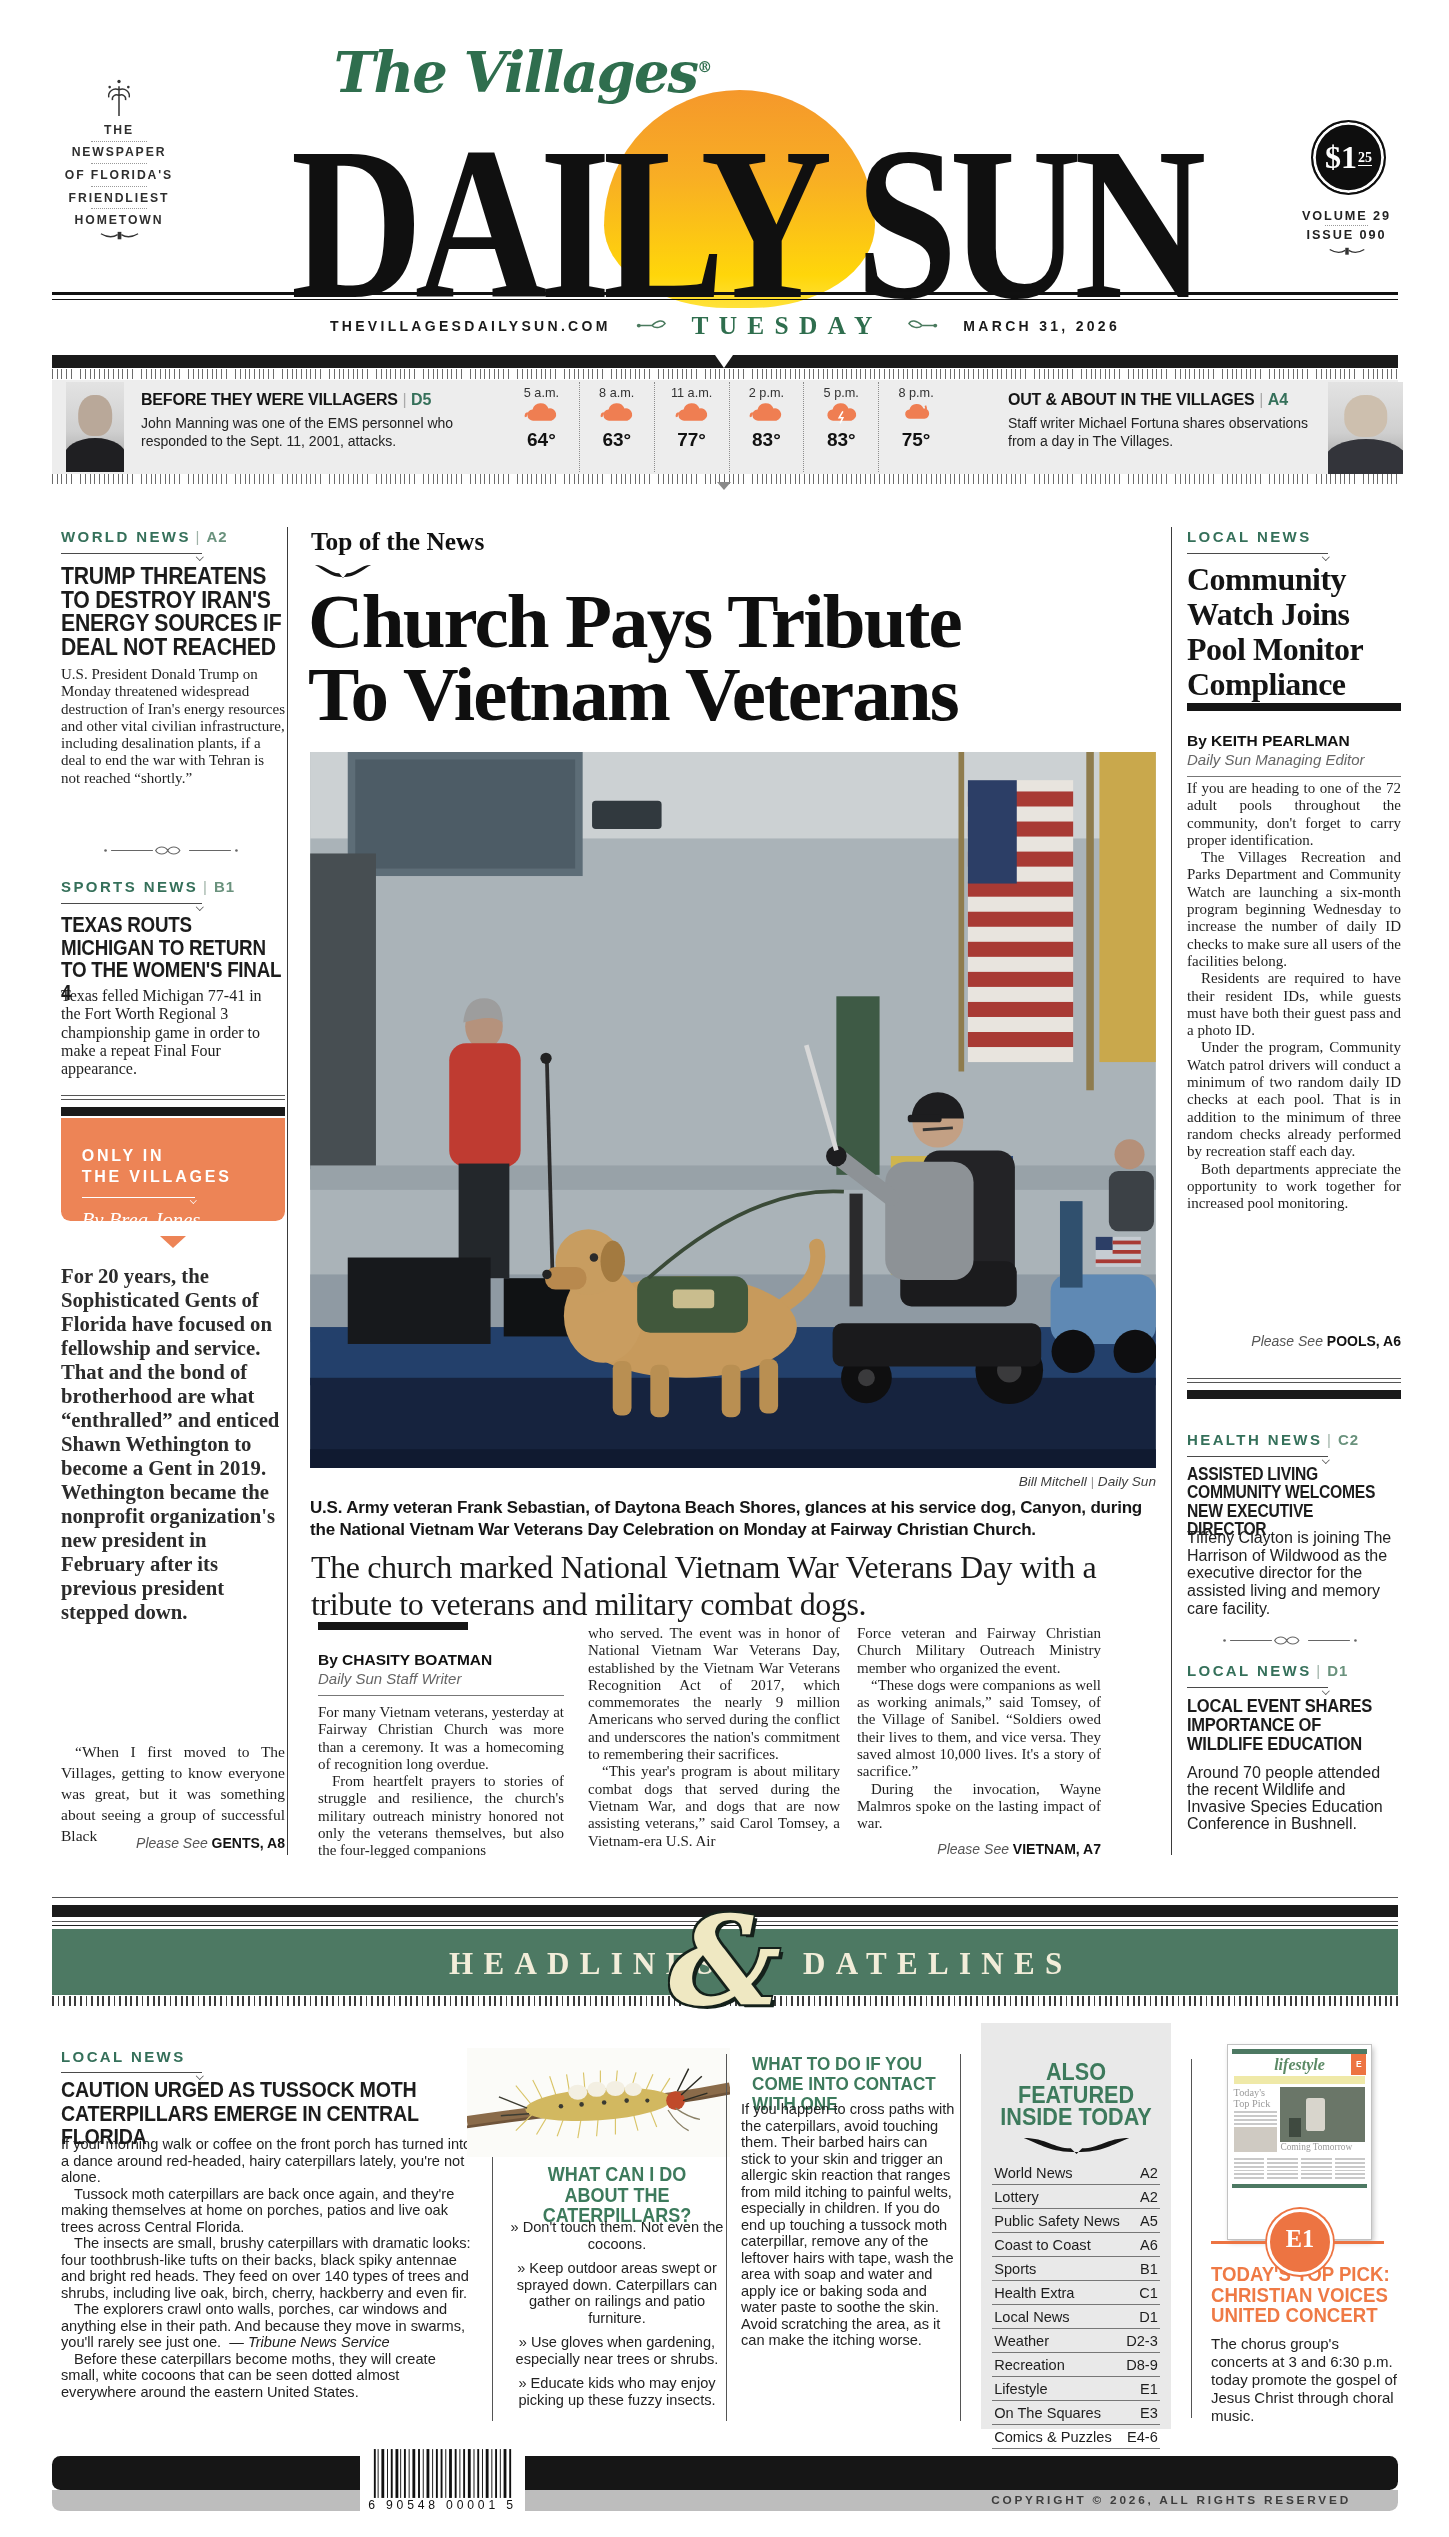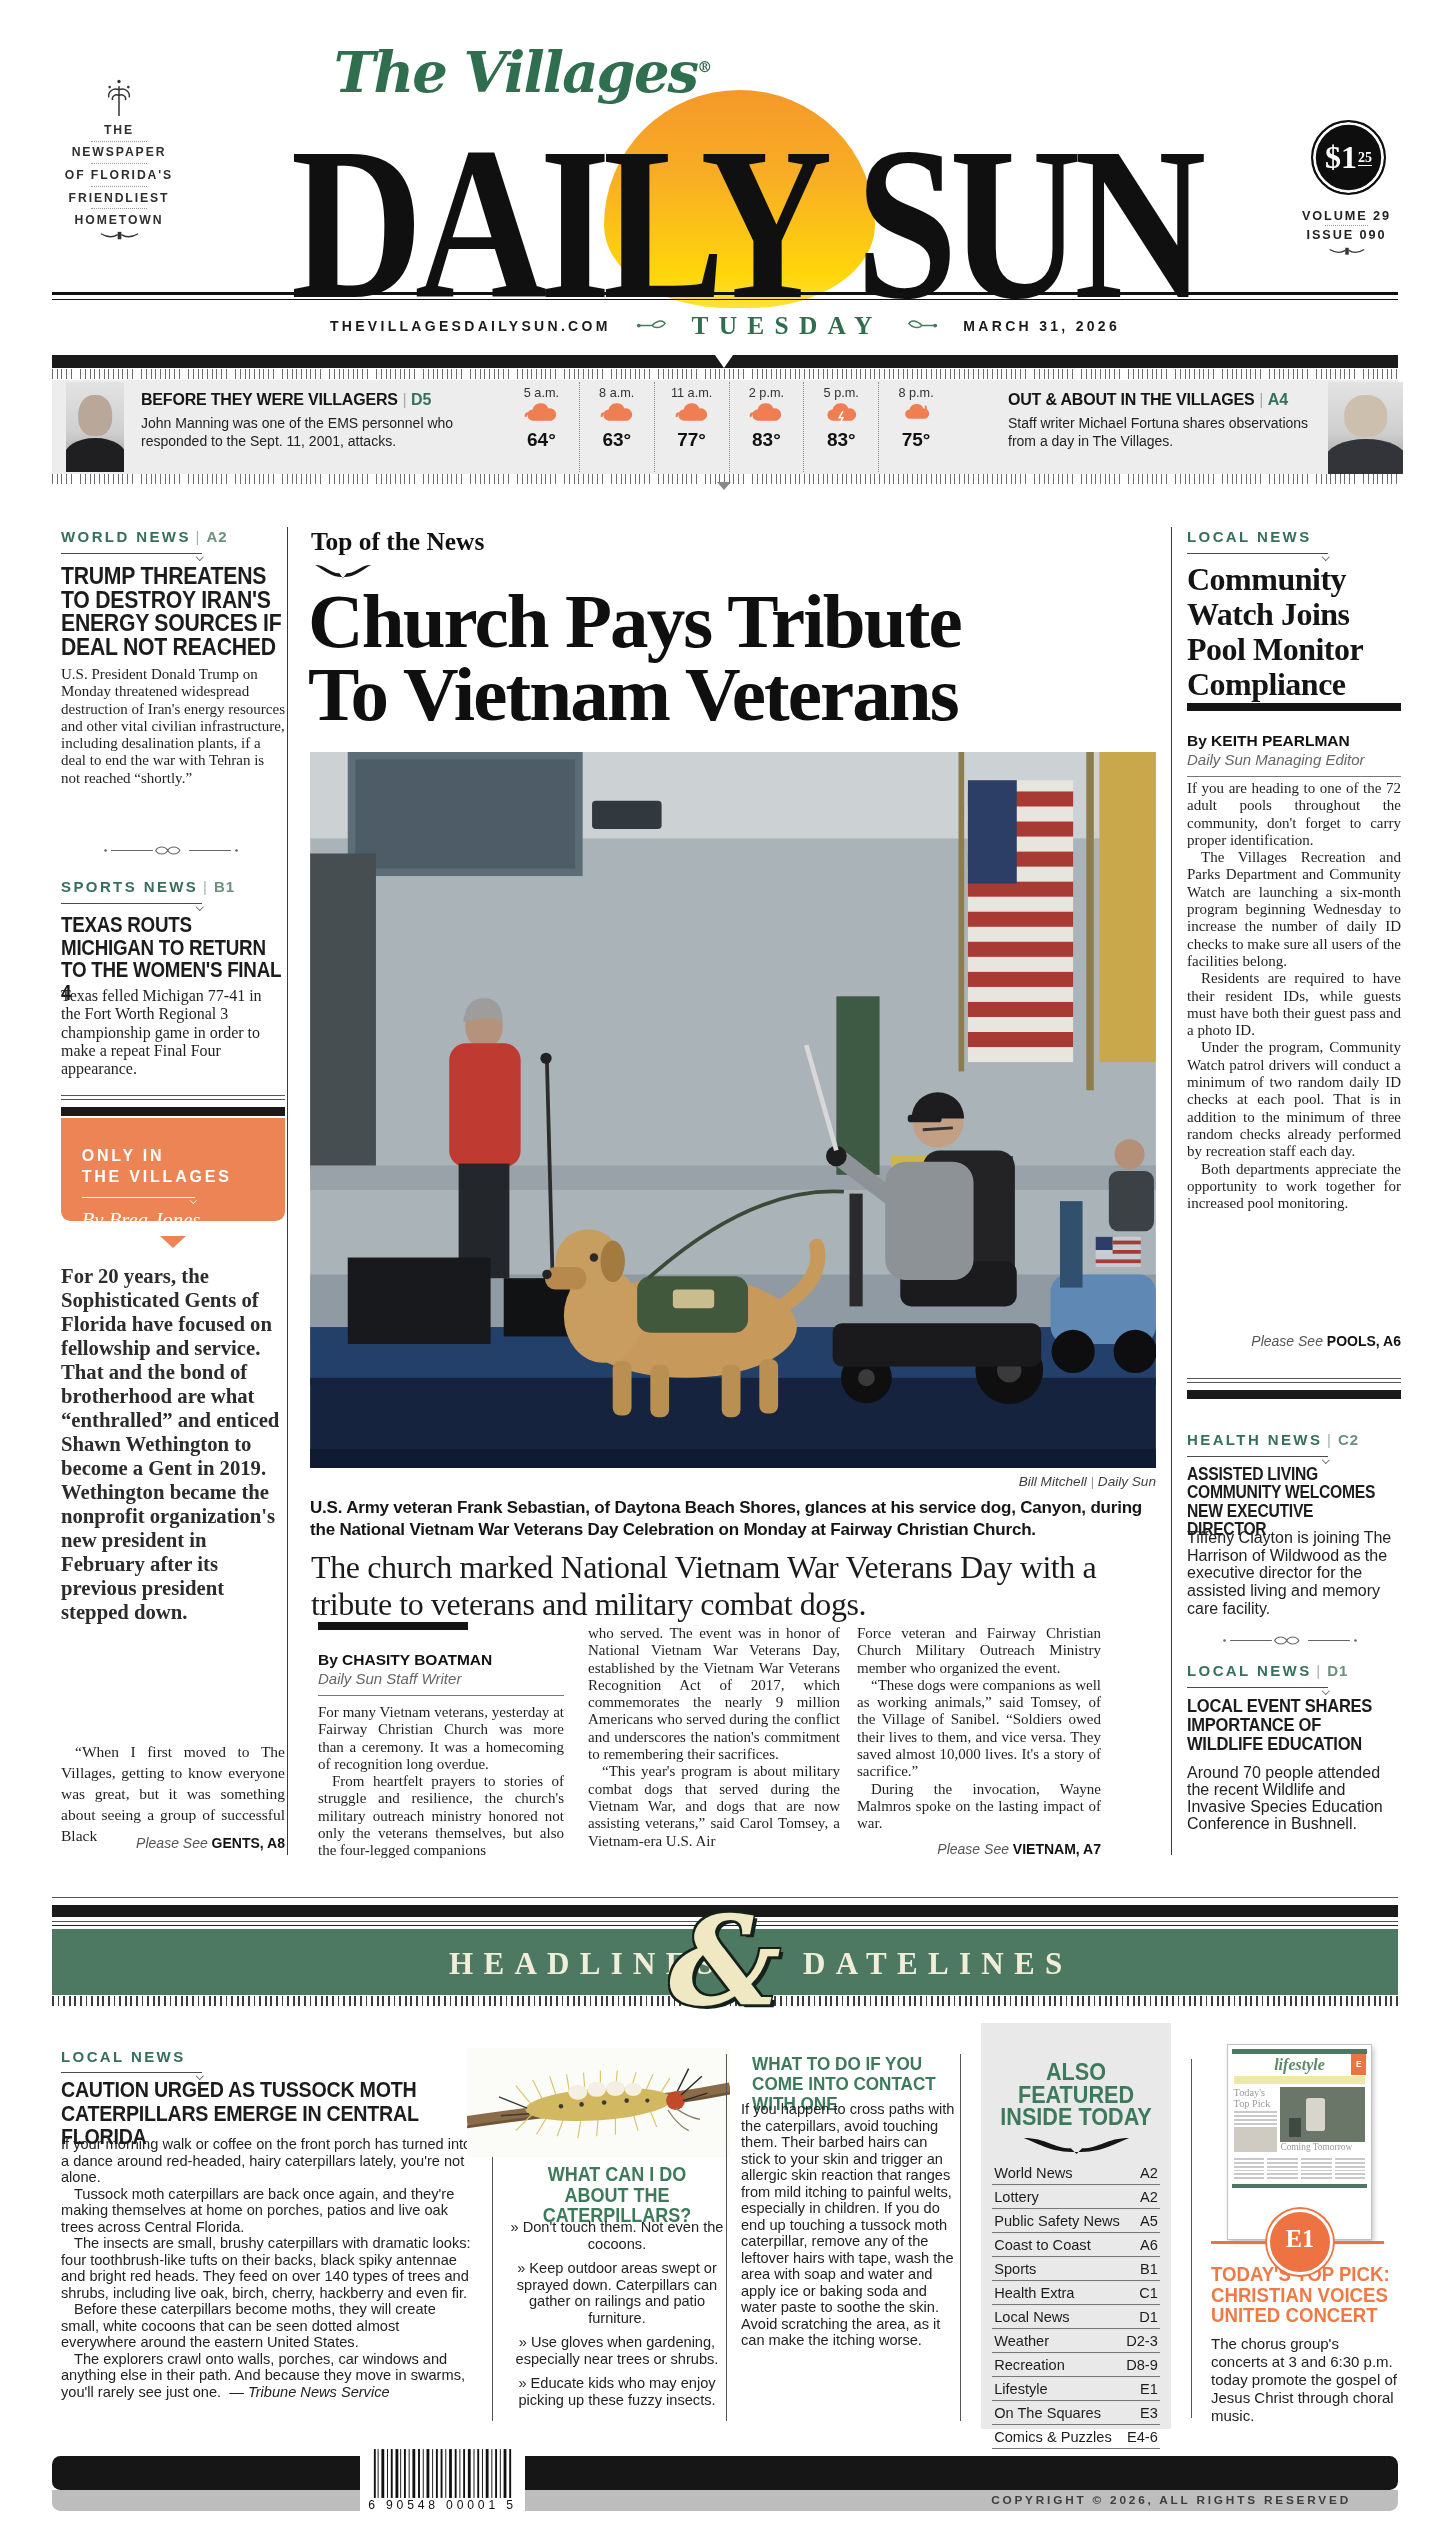--- a/index.html
+++ b/index.html
@@ -509,22 +509,22 @@
 
   <div class="abs" style="left:61px;top:2048px;">
     <span class="kicker">LOCAL NEWS</span>
     <div class="rule-arrow" style="margin-top:6.6px;"></div>
   </div>
   <div class="abs hl-cond" style="left:61px;top:2078px;width:491px;font-size:22.6px;line-height:23.5px;">CAUTION URGED AS TUSSOCK MOTH CATERPILLARS EMERGE IN CENTRAL FLORIDA</div>
   <div class="abs body-sans" style="left:61px;top:2136px;width:416px;">
     <p>If your morning walk or coffee on the front porch has turned into a dance around red-headed, hairy caterpillars lately, you're not alone.</p>
     <p>Tussock moth caterpillars are back once again, and they're making themselves at home on porches, patios and live oak trees across Central Florida.</p>
     <p>The insects are small, brushy caterpillars with dramatic looks: four toothbrush-like tufts on their backs, black spiky antennae and bright red heads. They feed on over 140 types of trees and shrubs, including live oak, birch, cherry, hackberry and even fir.</p>
+    <p><span>The explorers crawl onto walls, porches, car windows and anything else in their path. And because they move in swarms, you'll rarely see just one.</span>&nbsp; <i>— Tribune News Service</i></p>
     <p>Before these caterpillars become moths, they will create small, white cocoons that can be seen dotted almost everywhere around the eastern United States.</p>
-    <p><span>The explorers crawl onto walls, porches, car windows and anything else in their path. And because they move in swarms, you'll rarely see just one.</span>&nbsp; <i>— Tribune News Service</i></p>
   </div>
   <div class="abs vrule" style="left:492px;top:2050px;height:371px;background:#555;"></div>
 
   <div class="abs" style="left:467px;top:2048px;width:263px;height:109px;background:#fdfdfb;">
     <svg width="263" height="109" viewBox="0 0 280 116">
       <rect width="280" height="116" fill="#fbfbf8"></rect>
       <path d="M0 78 Q80 66 150 60 T280 42" stroke="#8a6b4a" stroke-width="11" fill="none"></path>
       <path d="M0 84 Q80 72 150 66 T280 48" stroke="#6f543a" stroke-width="3" fill="none"></path>
       <g>
         <g stroke="#d9c467" stroke-width="1.2">

